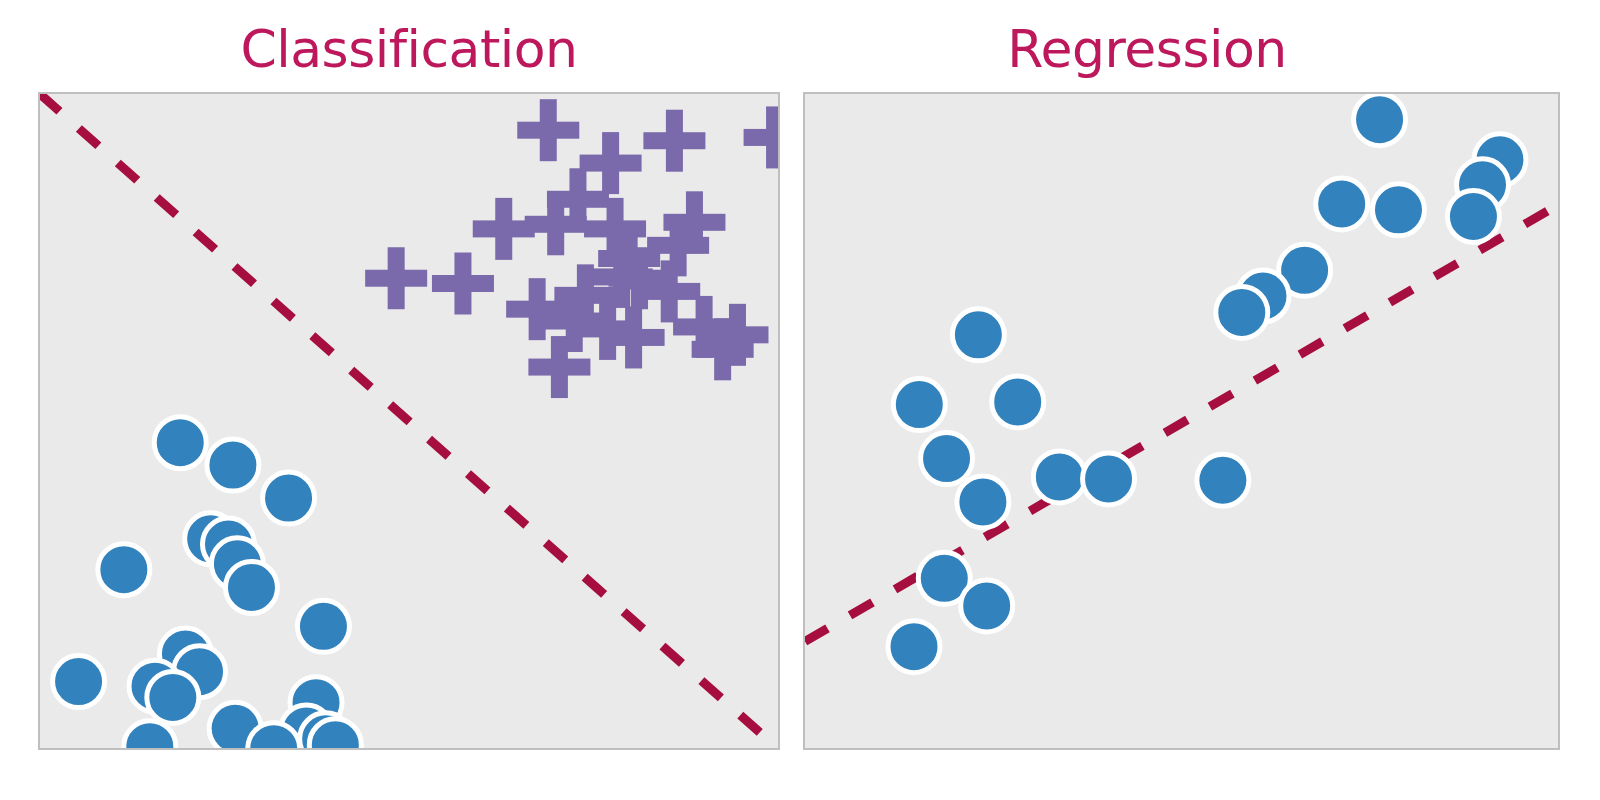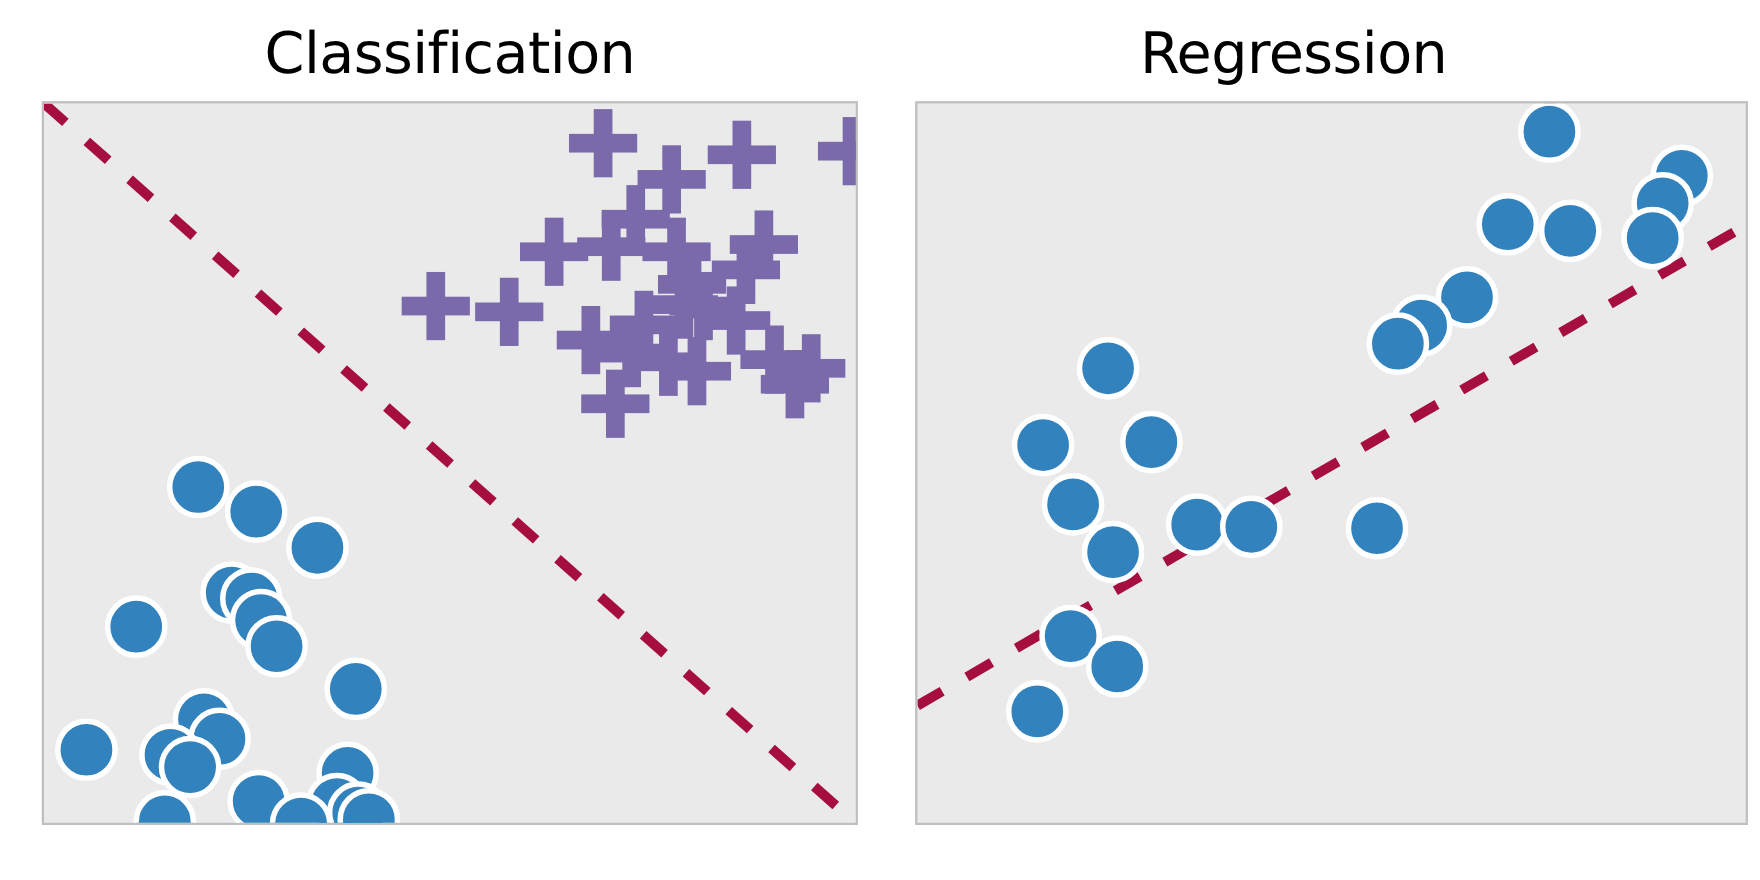--- a/index.html
+++ b/index.html
@@ -23,21 +23,21 @@
     position: absolute;
   }
   .panel-title {
     position: absolute;
     top: 0;
     left: 0;
     width: 100%;
     text-align: center;
     font-size: 52px;
     line-height: 58px;
-    color: #000000;
+    color: #be185d;
     font-family: "DejaVu Sans", sans-serif;
     font-weight: 400;
     letter-spacing: -0.5px;
     white-space: nowrap;
   }
   .axes {
     position: absolute;
     background: #eaeaea;
     border: 2px solid #bfbfbf;
     box-sizing: border-box;
@@ -177,21 +177,21 @@
             <rect x="510.9" y="242.07000000000005" width="17" height="62" fill="#7a6aab"></rect>
           </g>
           <g>
             <rect x="466.14000000000004" y="206.66600000000005" width="62" height="17" fill="#7a6aab"></rect>
             <rect x="488.64000000000004" y="184.16600000000005" width="17" height="62" fill="#7a6aab"></rect>
           </g>
         </svg>
     </div>
   </div>
 
-  <div class="panel" id="panel-regression" style="left:832px; top:20px; width:688px; height:730px;">
+  <div class="panel" id="panel-regression" style="left:803px; top:20px; width:688px; height:730px;">
 
     <div class="panel-title">Regression</div>
 
     <div class="axes" id="axes-regression" style="left:0px; top:72px; width:757px; height:658px;">
       <svg id="svg-regression" width="757" height="658" viewBox="0 0 757 658">
           <line x1="0" y1="547.456" x2="757" y2="108.57000000000005" stroke="#a50e3f" stroke-width="9" stroke-dasharray="26 26" stroke-linecap="butt"></line>
           <circle cx="574.563" cy="25.662000000000035" r="26" fill="#3182bd" stroke="#ffffff" stroke-width="5"></circle>
           <circle cx="694.9259999999999" cy="65.79999999999995" r="26" fill="#3182bd" stroke="#ffffff" stroke-width="5"></circle>
           <circle cx="677.515" cy="90.80399999999997" r="26" fill="#3182bd" stroke="#ffffff" stroke-width="5"></circle>
           <circle cx="536.7130000000001" cy="109.88600000000008" r="26" fill="#3182bd" stroke="#ffffff" stroke-width="5"></circle>

